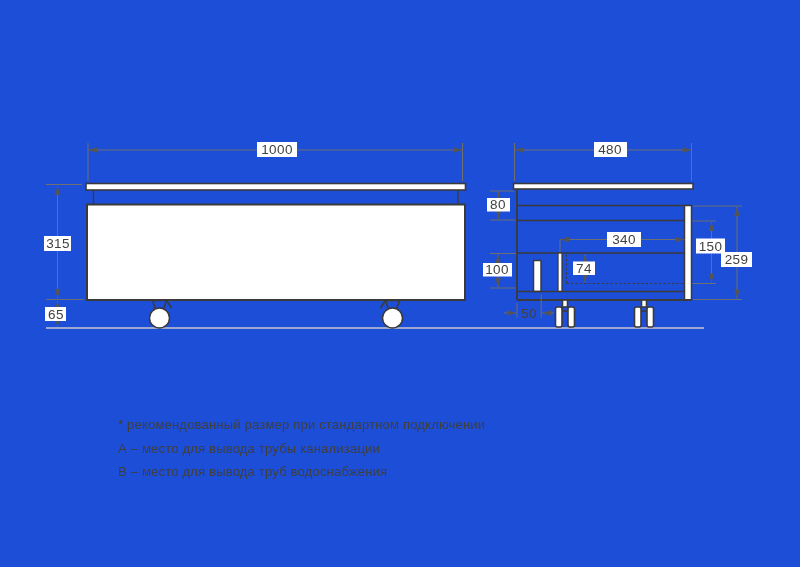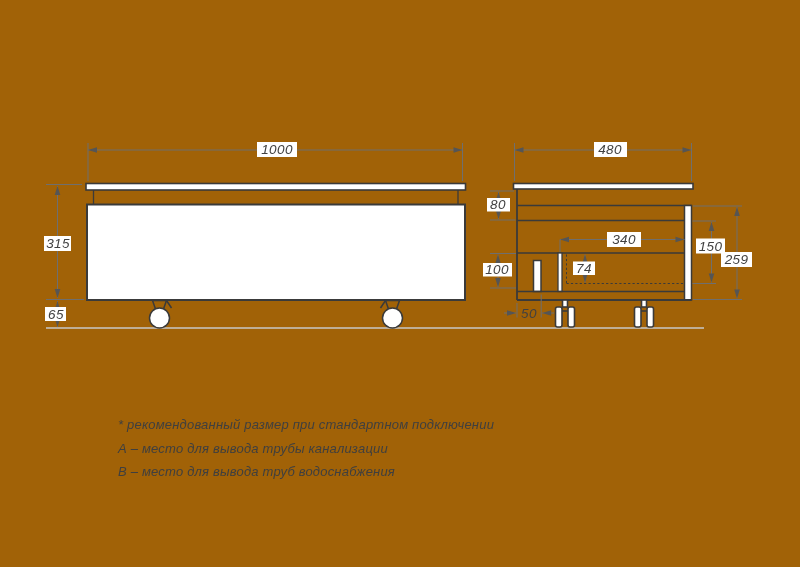--- a/index.html
+++ b/index.html
@@ -1,17 +1,17 @@
 <!DOCTYPE html>
 <html><head>
 <meta charset="utf-8">
 <style>
   html,body{margin:0;padding:0;background:#ffffff;}
-  .canvas{position:relative;width:800px;height:567px;background:#a16207;overflow:hidden;
-          font-family:"Liberation Sans",sans-serif;font-style:italic;}
+  .canvas{position:relative;width:800px;height:567px;background:#1d4ed8;overflow:hidden;
+          font-family:"Liberation Sans",sans-serif;}
   svg text{font-family:"Liberation Sans",sans-serif;fill:#414141;font-size:13.5px;letter-spacing:.4px;}
   svg text.note{font-size:13px;letter-spacing:.2px;fill:#3f3f3f;}
 </style>
 </head>
 <body>
 
 <div class="canvas">
 <svg width="800" height="567" viewBox="0 0 800 567">
   <defs>
     <marker id="arrE" markerUnits="userSpaceOnUse" markerWidth="10" markerHeight="8" refX="9.5" refY="4" orient="auto">

